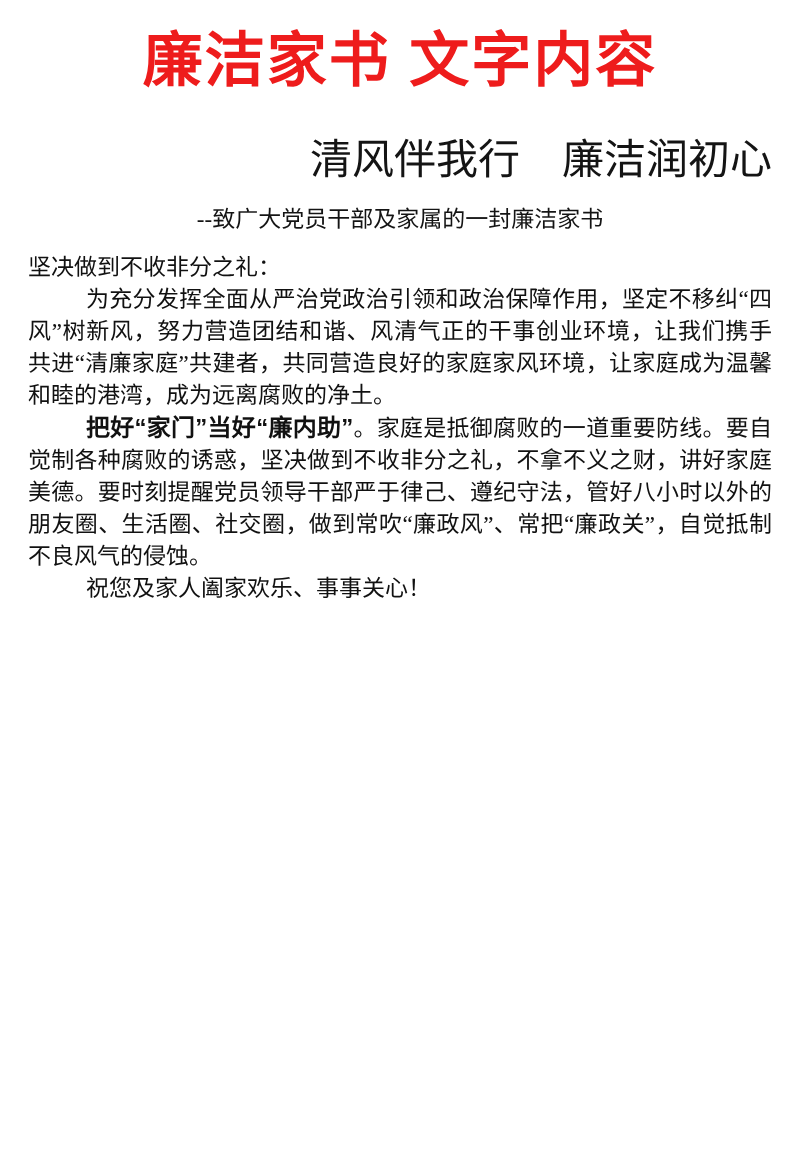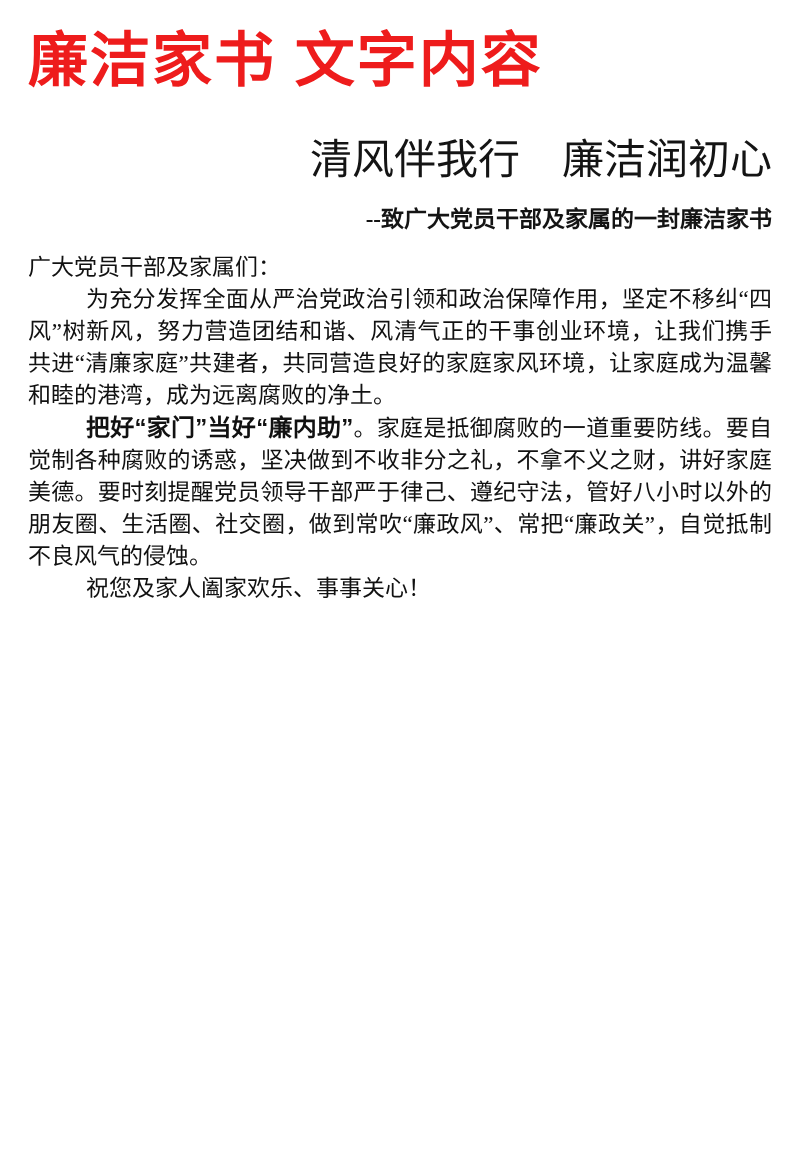--- a/index.html
+++ b/index.html
@@ -11,42 +11,43 @@
     width: 800px;
     min-height: 1176px;
     margin: 0 auto;
     background: #ffffff;
     box-sizing: border-box;
     padding: 22px 28px 40px 28px;
     overflow: hidden;
   }
   .main-title {
     margin: 4px 0 0 0;
+    text-align: center;
     font-family: "Liberation Sans", sans-serif;
     font-weight: bold;
     font-size: 60px;
     line-height: 70px;
     letter-spacing: 2px;
     white-space: nowrap;
   }
   .letter-heading {
     margin: 40px 0 0 0;
     text-align: right;
     font-family: "Liberation Serif", serif;
     font-weight: normal;
     font-size: 42px;
     line-height: 48px;
     color: #141414;
     white-space: nowrap;
   }
   .letter-subtitle {
     margin: 22px 0 0 0;
-    text-align: right;
+    text-align: center;
     font-family: "Liberation Serif", serif;
-    font-weight: bold;
+    font-weight: normal;
     font-size: 23px;
     line-height: 28px;
     color: #141414;
   }
   .letter-body {
     margin-top: 18px;
     font-family: "Liberation Serif", serif;
     font-size: 23px;
     line-height: 32px;
     color: #111111;
@@ -71,21 +72,21 @@
 <div class="page">
 
   <h1 class="main-title" style="color: rgb(238, 28, 28);">廉洁家书 文字内容</h1>
 
   <h2 class="letter-heading">清风伴我行　廉洁润初心</h2>
 
   <div class="letter-subtitle">--致广大党员干部及家属的一封廉洁家书</div>
 
   <div class="letter-body">
 
-    <p class="para"><span class="rest">广大党员干部及家属们：</span></p>
+    <p class="para"><span class="rest">坚决做到不收非分之礼：</span></p>
 
     <p class="para indent"><span class="rest">为充分发挥全面从严治党政治引领和政治保障作用，坚定不移纠“四风”树新风，努力营造团结和谐、风清气正的干事创业环境，让我们携手共进“清廉家庭”共建者，共同营造良好的家庭家风环境，让家庭成为温馨和睦的港湾，成为远离腐败的净土。</span></p>
 
 
 
     <p class="para indent"><span class="lead">把好“家门”当好“廉内助”</span><span class="rest">。家庭是抵御腐败的一道重要防线。要自觉制各种腐败的诱惑，坚决做到不收非分之礼，不拿不义之财，讲好家庭美德。要时刻提醒党员领导干部严于律己、遵纪守法，管好八小时以外的朋友圈、生活圈、社交圈，做到常吹“廉政风”、常把“廉政关”，自觉抵制不良风气的侵蚀。</span></p>
 
 
 
     <p class="para indent"><span class="rest">祝您及家人阖家欢乐、事事关心！</span></p>

